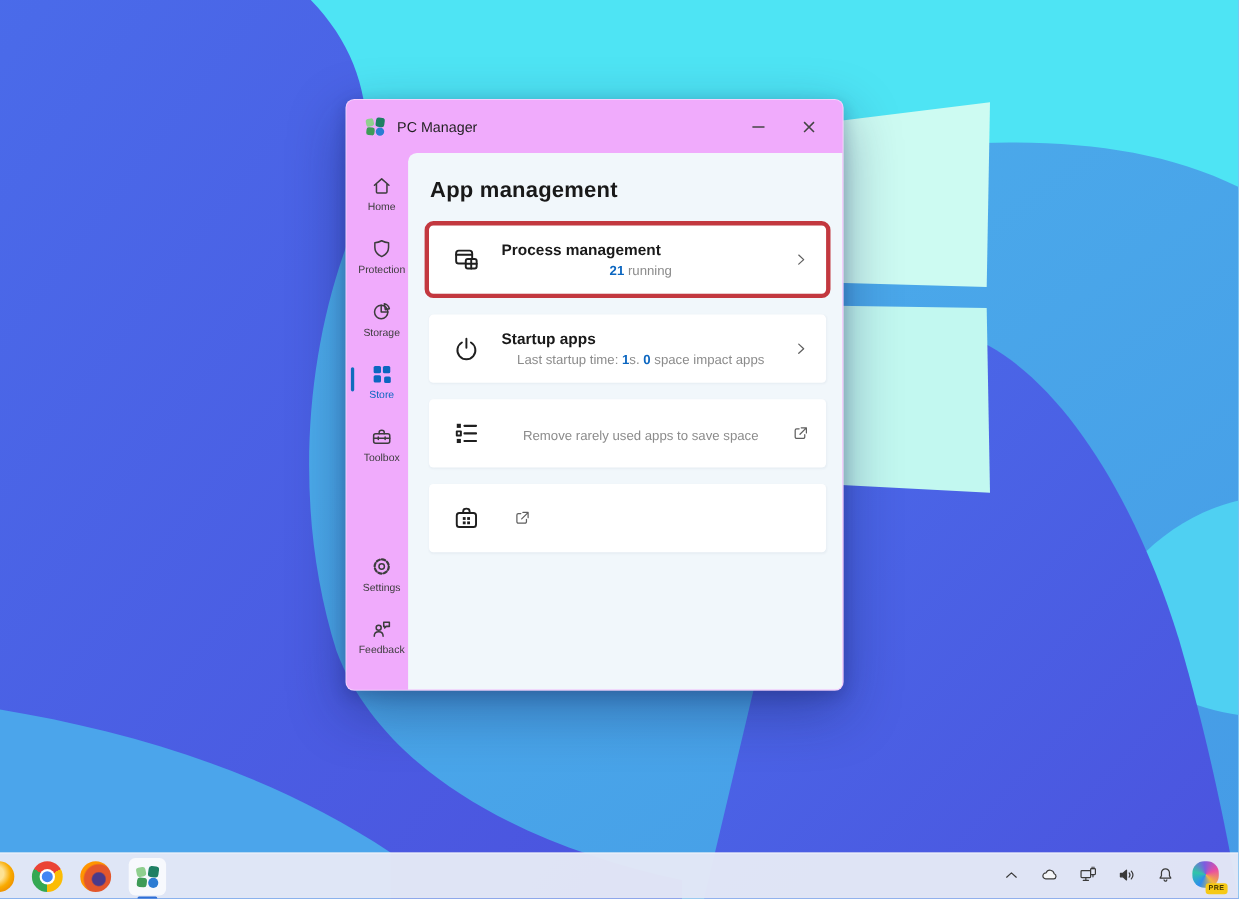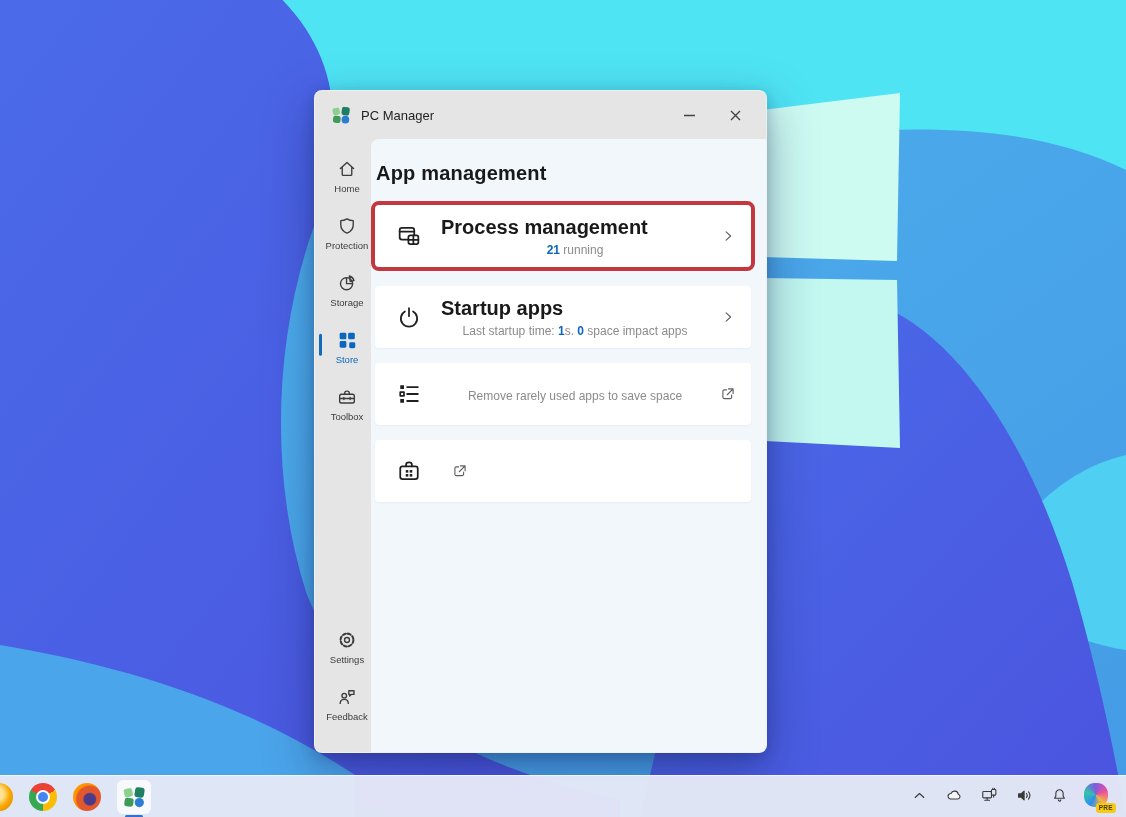--- a/index.html
+++ b/index.html
@@ -3,51 +3,51 @@
 <meta charset="utf-8">
 <style>
   * { margin:0; padding:0; box-sizing:border-box; }
   html,body { width:1126px; height:817px; overflow:hidden; }
   body { font-family:"Liberation Sans","DejaVu Sans",sans-serif; }
   #desktop { position:relative; width:1126px; height:817px; overflow:hidden; background:#47a9ec; }
   #wallpaper { position:absolute; inset:0; }
 
   
   #window {
-    position:absolute; left:314px; top:90px; width:453px; height:663px;
-    border-radius:8px; background:#e5e5e5; overflow:hidden;
+    position:absolute; left:314px; top:90px; width:453px; height:538px;
+    border-radius:8px; background:#f0abfc; overflow:hidden;
     box-shadow:0 18px 50px rgba(15,25,80,.38), 0 4px 14px rgba(15,25,80,.22);
     border:1px solid rgba(255,255,255,.45);
   }
   .titlebar { position:absolute; top:0; left:0; right:0; height:48px; display:flex; align-items:center; padding-left:16px; }
   .titlebar .app-logo { width:20px; height:20px; margin-right:10px; }
   .titlebar .app-title { font-size:13px; color:#1f1f1f; }
   .win-controls { margin-left:auto; display:flex; align-items:center; height:100%; }
   .win-btn { width:46px; height:34px; border:none; background:transparent; display:flex; align-items:center; justify-content:center; cursor:pointer; }
   .win-btn svg { width:15px; height:15px; stroke:#444; stroke-width:1.4; fill:none; }
   .win-controls { padding-right:8px; }
 
   .sidebar { position:absolute; top:48px; left:4px; bottom:0; width:56px; display:flex; flex-direction:column; padding:12px 0 16px 0; }
   .nav-item { position:relative; width:56px; height:50px; margin-bottom:7px; display:flex; flex-direction:column; align-items:center; justify-content:center; cursor:pointer; }
   .nav-item .ico { width:22px; height:22px; display:block; }
   .nav-item .ico svg { width:22px; height:22px; stroke:#3c3c3c; fill:none; stroke-width:1.5; stroke-linecap:round; stroke-linejoin:round; }
   .nav-item .nav-label { font-size:9.5px; color:#3c3c3c; margin-top:3px; }
   .nav-item.selected .nav-label { color:#0b66c0; }
   .nav-item .sel-bar { position:absolute; left:0; top:50%; transform:translateY(-60%); width:3px; height:22px; border-radius:2px; background:#0f6cbd; }
   .nav-spacer { flex:1; }
 
-  .content { position:absolute; top:48px; left:56px; right:0; bottom:0; background:#f1f7fb; border-top-left-radius:8px; padding:0 15px 0 4px; }
+  .content { position:absolute; top:48px; left:56px; right:0; bottom:0; background:#f1f7fb; border-top-left-radius:8px; padding:0 15px 0 19px; }
   .page-title { font-size:20px; font-weight:700; color:#191919; margin:23px 0 20px 1px; letter-spacing:.2px; }
 
   .card { position:relative; height:62px; border-radius:4px; background:#fff; display:flex; align-items:center; padding:0 14px 0 20px; margin-bottom:15px; cursor:pointer; box-shadow:0 1px 2px rgba(30,60,90,.05); }
   .card.hl { outline:4px solid #c3383f; margin-bottom:19px; }
   .card-icon { width:28px; height:28px; margin-right:18px; flex:0 0 auto; }
   .card-icon svg { width:28px; height:28px; stroke:#1f1f1f; fill:none; stroke-width:1.5; stroke-linecap:round; stroke-linejoin:round; }
   .card-text { flex:1; min-width:0; }
-  .card-title { font-size:20px; font-weight:700; color:#191919; }
+  .card-title { font-size:14px; font-weight:700; color:#191919; }
   .card-sub { font-size:12px; color:#8b8b8b; margin-top:4px;text-align:center; }
   .card-sub .num { color:#0b66c0; font-weight:700; }
   .card-trailing { width:18px; height:18px; margin-left:10px; flex:0 0 auto; }
   .card-trailing svg { width:18px; height:18px; stroke:#5f5f5f; fill:none; stroke-width:1.5; stroke-linecap:round; stroke-linejoin:round; }
 
   
   #taskbar { position:absolute; left:0; bottom:0; width:1126px; height:42px; background:rgba(228,232,246,.97); border-top:1px solid rgba(255,255,255,.6); display:flex; align-items:center; }
   .tb-left { display:flex; align-items:center; gap:16px; height:100%; }
   .tb-ico { width:28px; height:28px; border-radius:50%; position:relative; cursor:pointer; flex:0 0 auto; }
   .tb-ico.gold { margin-left:-15px; background:radial-gradient(circle at 42% 40%, #fde293 0 28%, #f9ab00 55%, #e37400 100%); }

